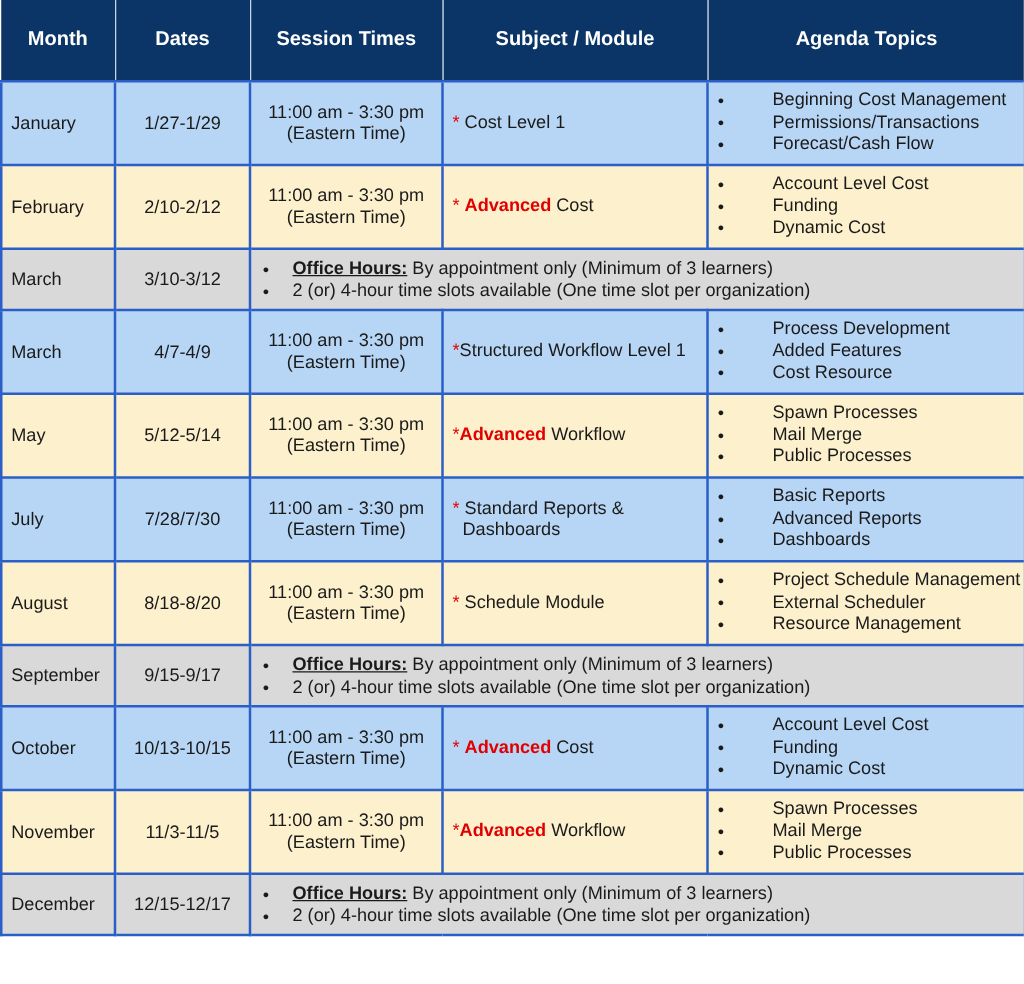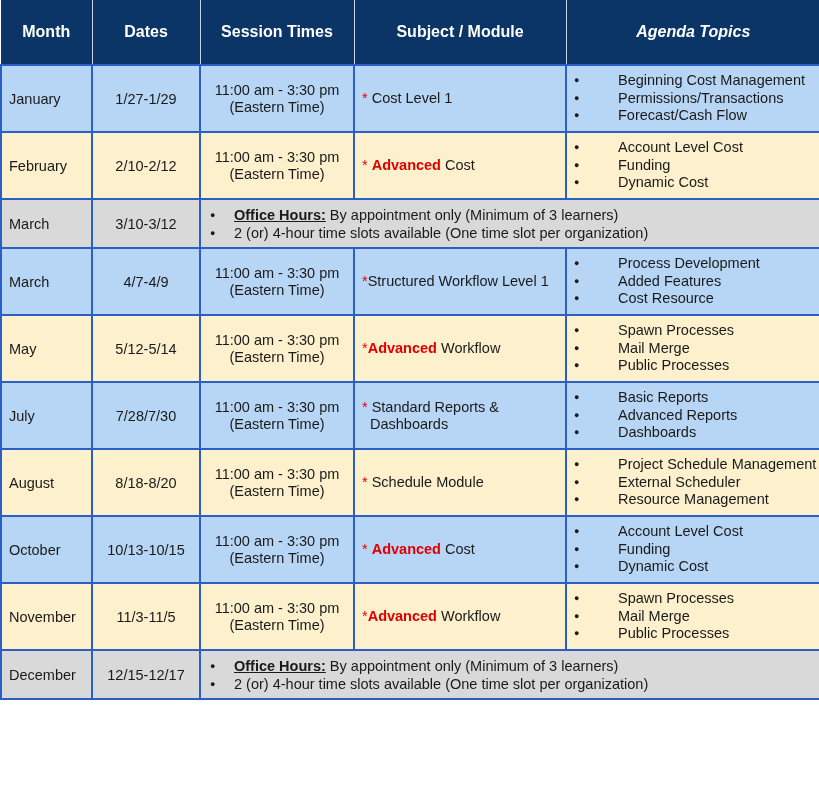--- a/index.html
+++ b/index.html
@@ -1,19 +1,19 @@
 <!DOCTYPE html>
 <html><head>
 <meta charset="utf-8">
 <style>
   html, body { margin:0; padding:0; background:#ffffff; }
   body { width:819px; height:787px; overflow:hidden; font-family:"Liberation Sans", sans-serif; font-size:14.5px; color:#1a1a1a; }
   table { border-collapse:collapse; width:819px; table-layout:fixed; }
   th { background:#0b3566; color:#ffffff; font-weight:bold; font-size:16px; height:32px; border-right:1.5px solid #c9d4e2; border-bottom:2px solid #2a5fc7; padding:16px; }
-  th:last-child { border-right:none;font-style:italic; }
+  th:last-child { border-right:none; }
   td { border:2px solid #2a5fc7; padding:0; vertical-align:middle; }
   tr.blue td { background:#b7d6f5; }
   tr.cream td { background:#fdf0cd; }
   tr.gray td { background:#d9d9d9; }
   tr.tall td { height:65px; }
   tr.short td { height:47px; }
   td.month { padding-left:7px; text-align:left; }
   td.dates { text-align:center; }
   td.times { text-align:center; line-height:17px; }
   td.subject { padding-left:7px; line-height:17px; }
@@ -158,20 +158,30 @@
       <td class="subject"><span class="ast">* </span><span>Schedule Module</span></td>
       <td>
           <ul class="topics">
             <li>Project Schedule Management</li>
             <li>External Scheduler</li>
             <li>Resource Management</li>
           </ul>
         </td>
     </tr>
 
+    <tr class="gray short">
+      <td class="month">September</td>
+      <td class="dates">9/15-9/17</td>
+      <td colspan="3">
+          <ul class="office">
+            <li><span class="oh-label">Office Hours:</span><span style="white-space:pre"> By appointment only (Minimum of 3 learners)</span></li>
+            <li>2 (or) 4-hour time slots available (One time slot per organization)</li>
+          </ul>
+        </td>
+    </tr>
 
     <tr class="blue tall">
       <td class="month">October</td>
       <td class="dates">10/13-10/15</td>
       <td class="times">
           <div>11:00 am - 3:30 pm</div>
           <div>(Eastern Time)</div>
         </td>
       <td class="subject"><span class="ast">* </span><span class="adv">Advanced</span><span style="white-space:pre"> Cost</span></td>
       <td>

